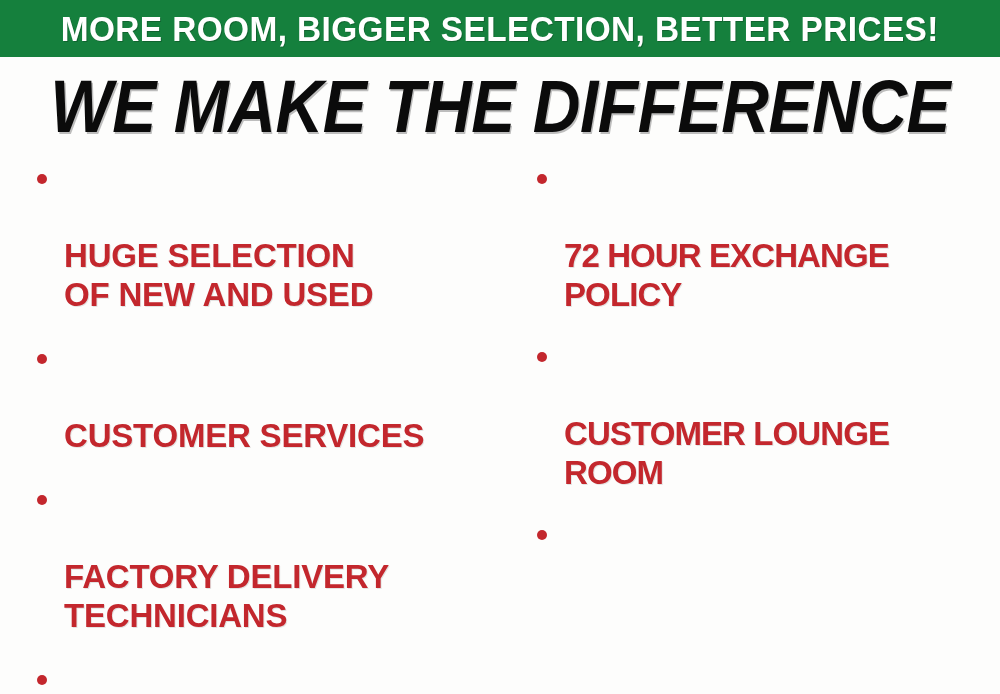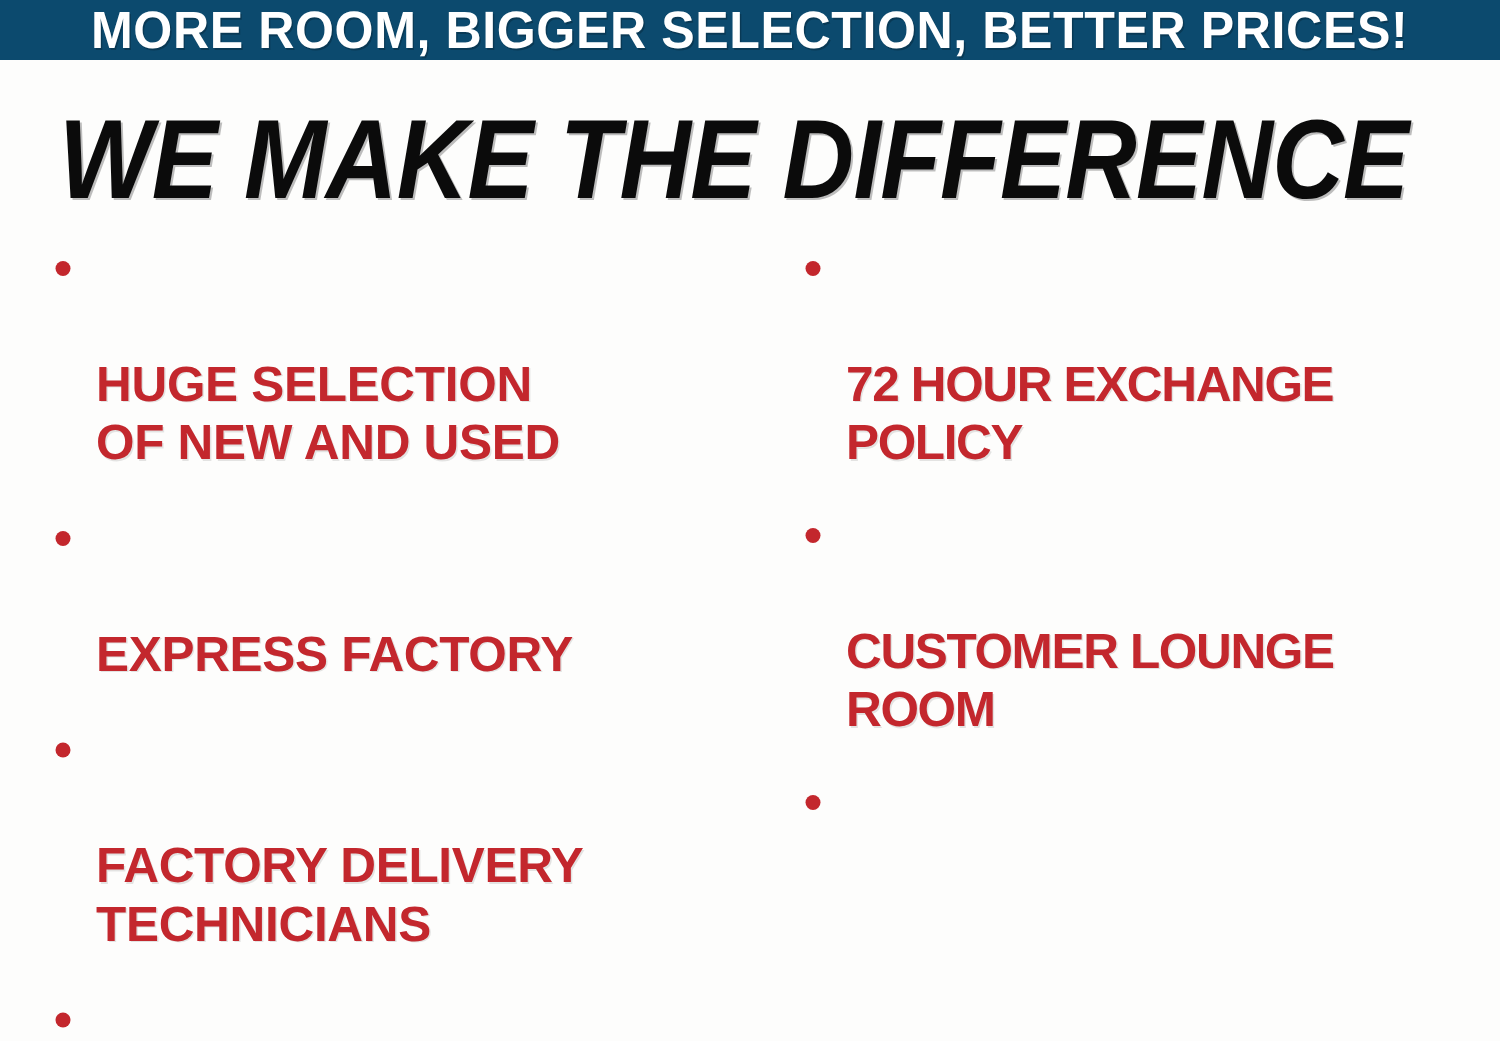--- a/index.html
+++ b/index.html
@@ -20,22 +20,22 @@
     overflow: hidden;
     box-sizing: border-box;
   }
 
   
   .banner {
     position: absolute;
     left: 0;
     top: 0;
     width: 1000px;
-    height: 40px;
-    background: #0c4a6e;
+    height: 57px;
+    background: #15803d;
     display: flex;
     align-items: center;
     justify-content: center;
     box-sizing: border-box;
   }
   .banner-text {
     color: #ffffff;
     font-family: "Liberation Sans", sans-serif;
     font-weight: bold;
     font-size: 35px;
@@ -49,21 +49,21 @@
 
   
   .headline-wrap {
     position: absolute;
     left: 0;
     top: 60px;
     width: 1000px;
     height: 92px;
     display: flex;
     align-items: center;
-    justify-content: flex-end;
+    justify-content: center;
   }
   .headline {
     color: #0b0b0b;
     font-family: "Liberation Sans Narrow", "Liberation Sans", sans-serif;
     font-weight: bold;
     font-style: italic;
     font-size: 75px;
     line-height: 75px;
     letter-spacing: -0.5px;
     white-space: nowrap;
@@ -147,21 +147,21 @@
 
     <div class="col col-left">
       <ul class="bullets">
         <li>
           <span class="dot"></span>
           <span>HUGE SELECTION
 OF NEW AND USED</span>
         </li>
         <li>
           <span class="dot"></span>
-          <span>EXPRESS FACTORY</span>
+          <span>CUSTOMER SERVICES</span>
         </li>
         <li>
           <span class="dot"></span>
           <span>FACTORY DELIVERY
 TECHNICIANS</span>
         </li>
         <li>
           <span class="dot"></span>
           
         </li>

